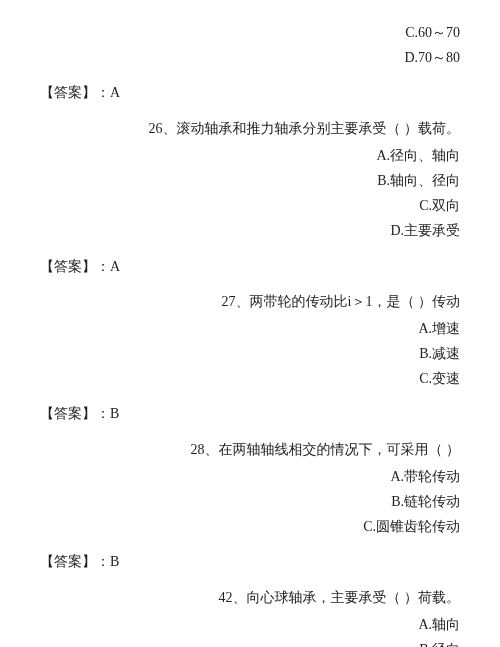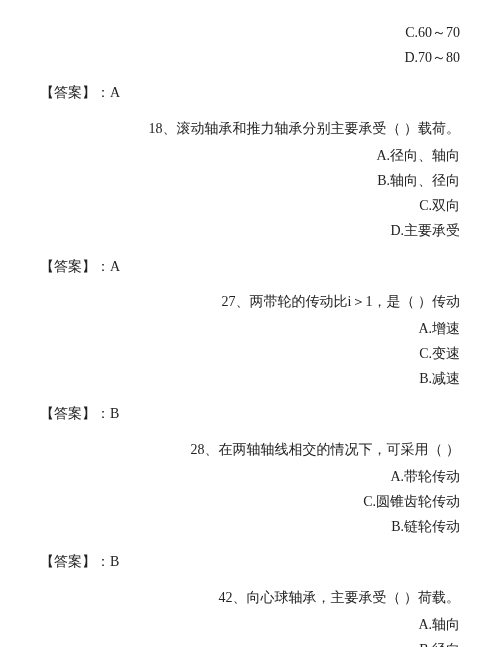--- a/index.html
+++ b/index.html
@@ -43,47 +43,47 @@
   <div class="question-block">
     <div class="option">C.60～70</div>
     <div class="option">D.70～80</div>
   </div>
 
   <div class="answer-line">
     <span class="answer-bracket">【答案】：A</span>
   </div>
 
   <div class="question-block">
-    <div class="question-text">18、滚动轴承和推力轴承分别主要承受（   ）载荷。</div>
+    <div class="question-text">26、滚动轴承和推力轴承分别主要承受（   ）载荷。</div>
     <div class="option">A.径向、轴向</div>
     <div class="option">B.轴向、径向</div>
     <div class="option">C.双向</div>
     <div class="option">D.主要承受</div>
   </div>
 
   <div class="answer-line">
     <span class="answer-bracket">【答案】：A</span>
   </div>
 
   <div class="question-block">
     <div class="question-text">27、两带轮的传动比i＞1，是（   ）传动</div>
     <div class="option">A.增速</div>
+    <div class="option">B.减速</div>
     <div class="option">C.变速</div>
-    <div class="option">B.减速</div>
   </div>
 
   <div class="answer-line">
     <span class="answer-bracket">【答案】：B</span>
   </div>
 
   <div class="question-block">
     <div class="question-text">28、在两轴轴线相交的情况下，可采用（   ）</div>
     <div class="option">A.带轮传动</div>
+    <div class="option">B.链轮传动</div>
     <div class="option">C.圆锥齿轮传动</div>
-    <div class="option">B.链轮传动</div>
   </div>
 
   <div class="answer-line">
     <span class="answer-bracket">【答案】：B</span>
   </div>
 
   <div class="question-block">
     <div class="question-text">42、向心球轴承，主要承受（   ）荷载。</div>
     <div class="option">A.轴向</div>
     <div class="option">B.径向</div>

